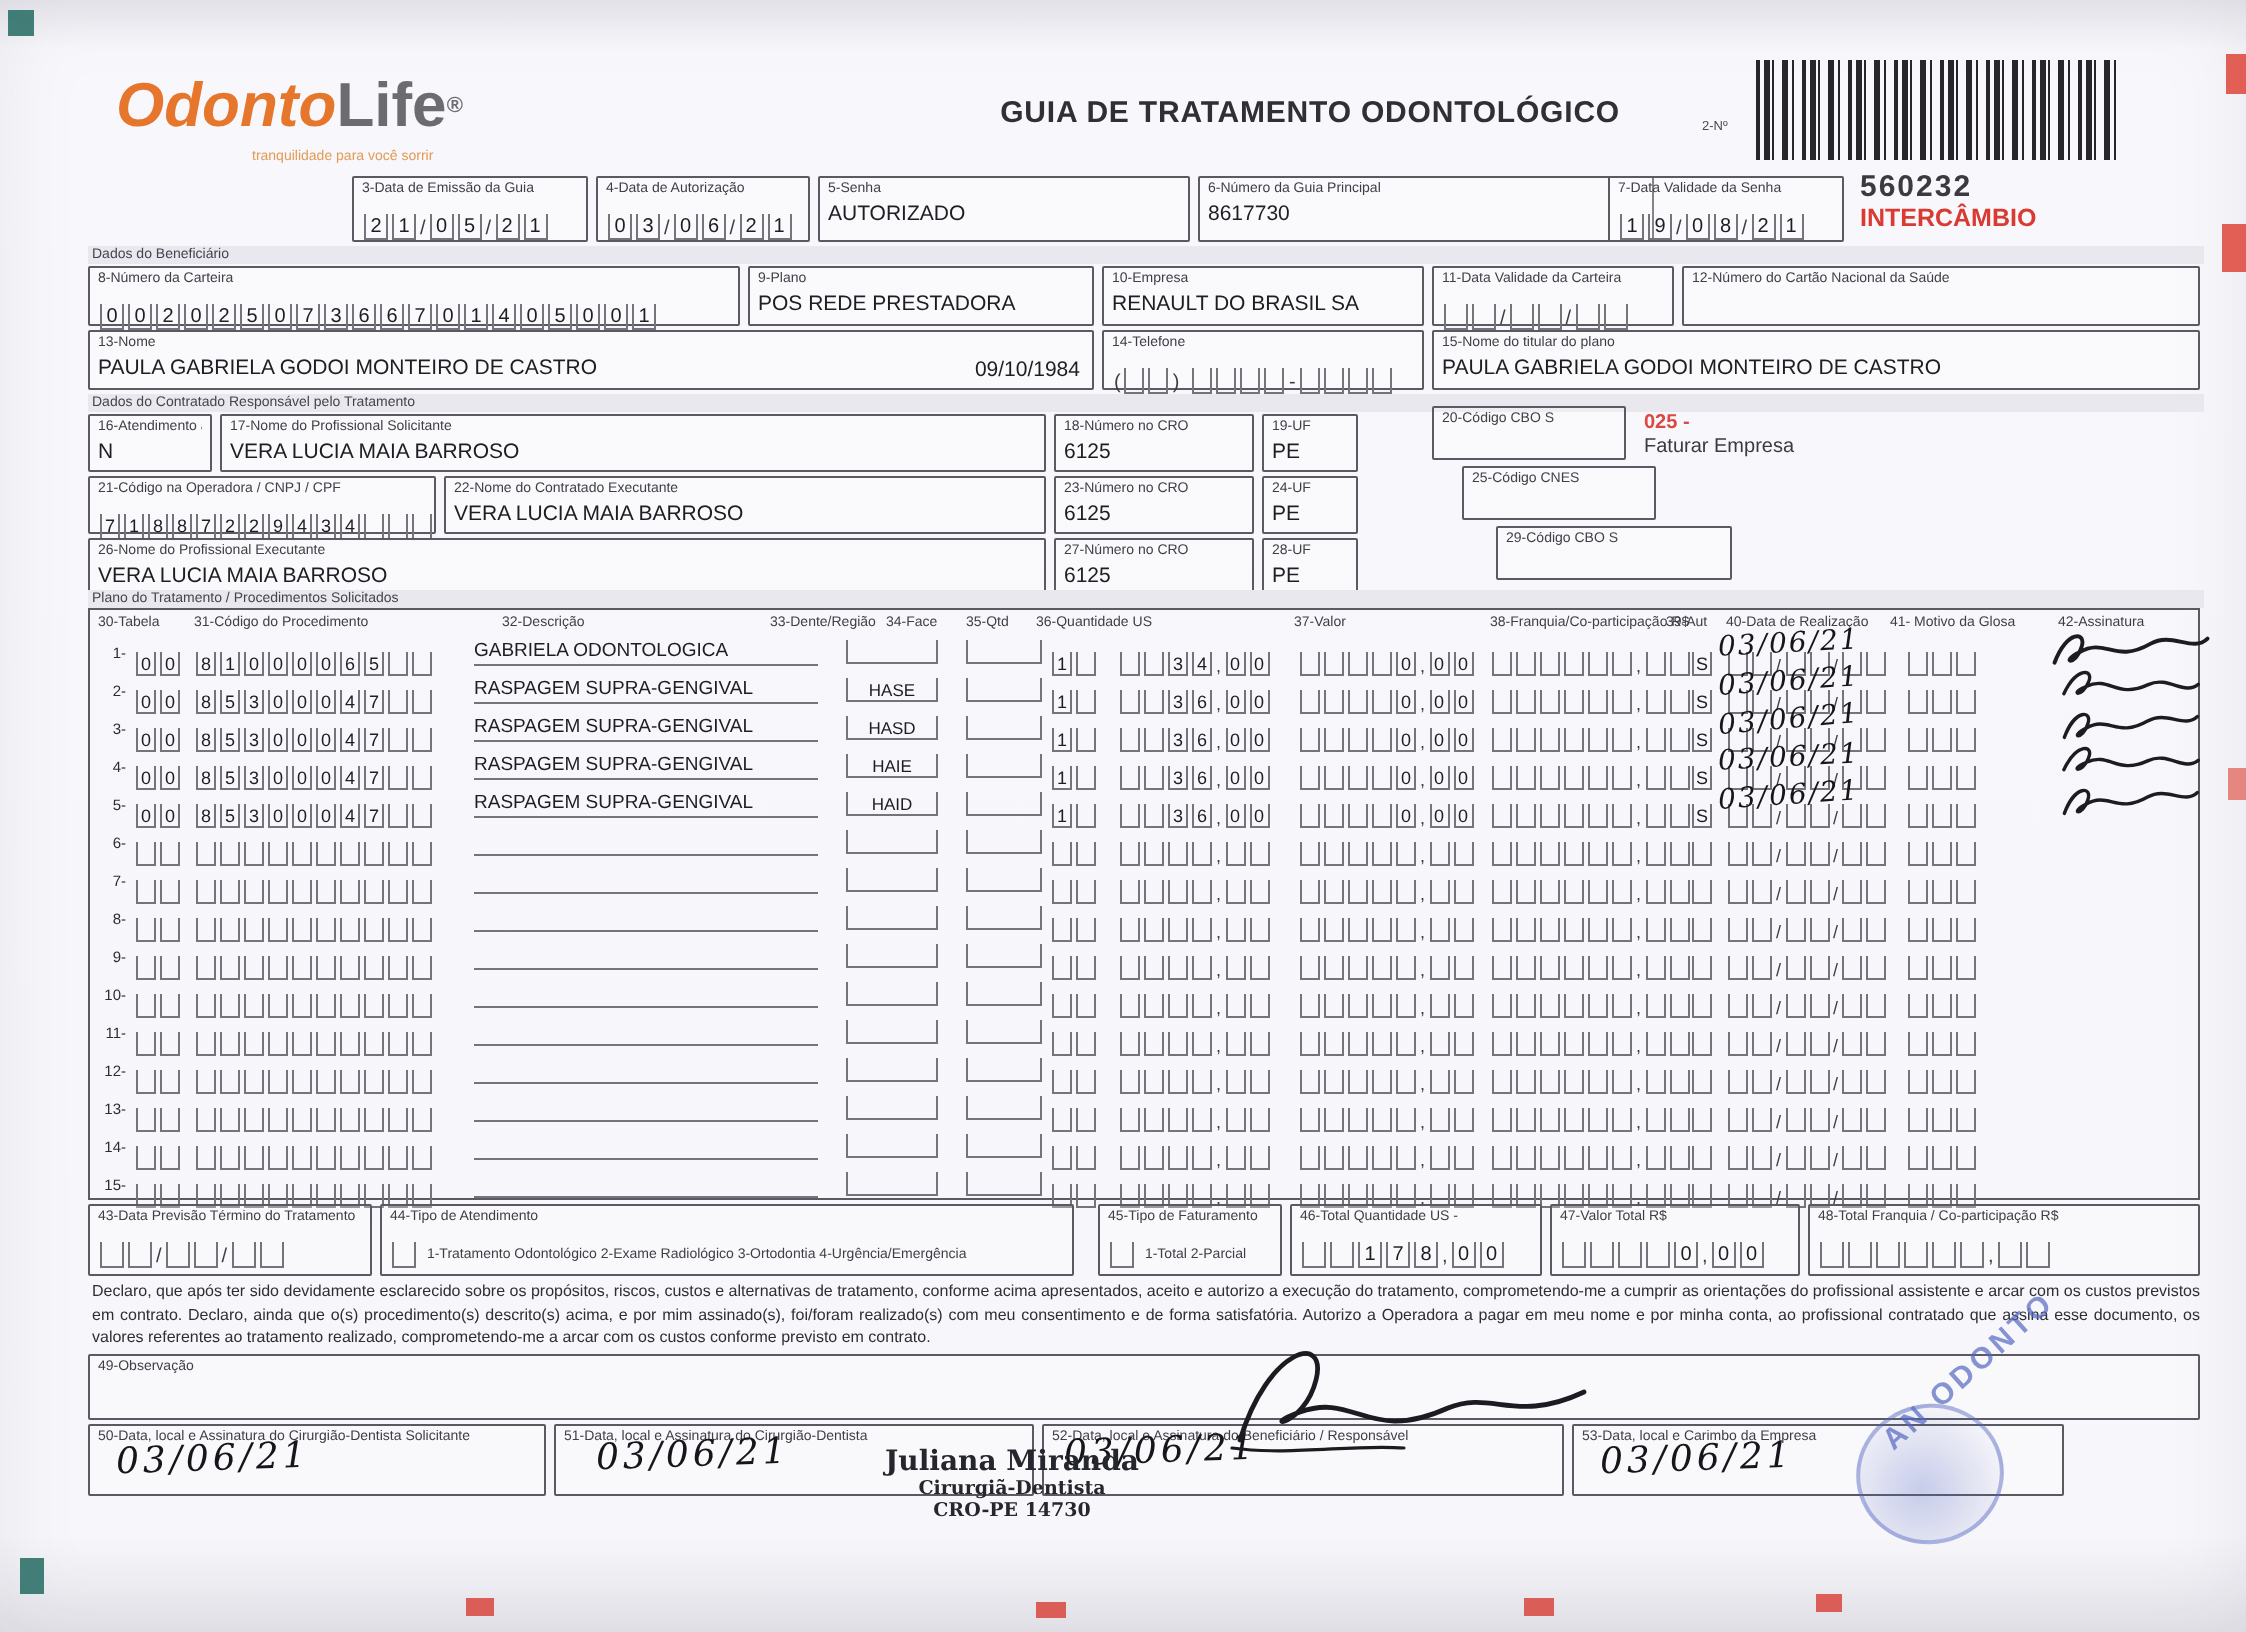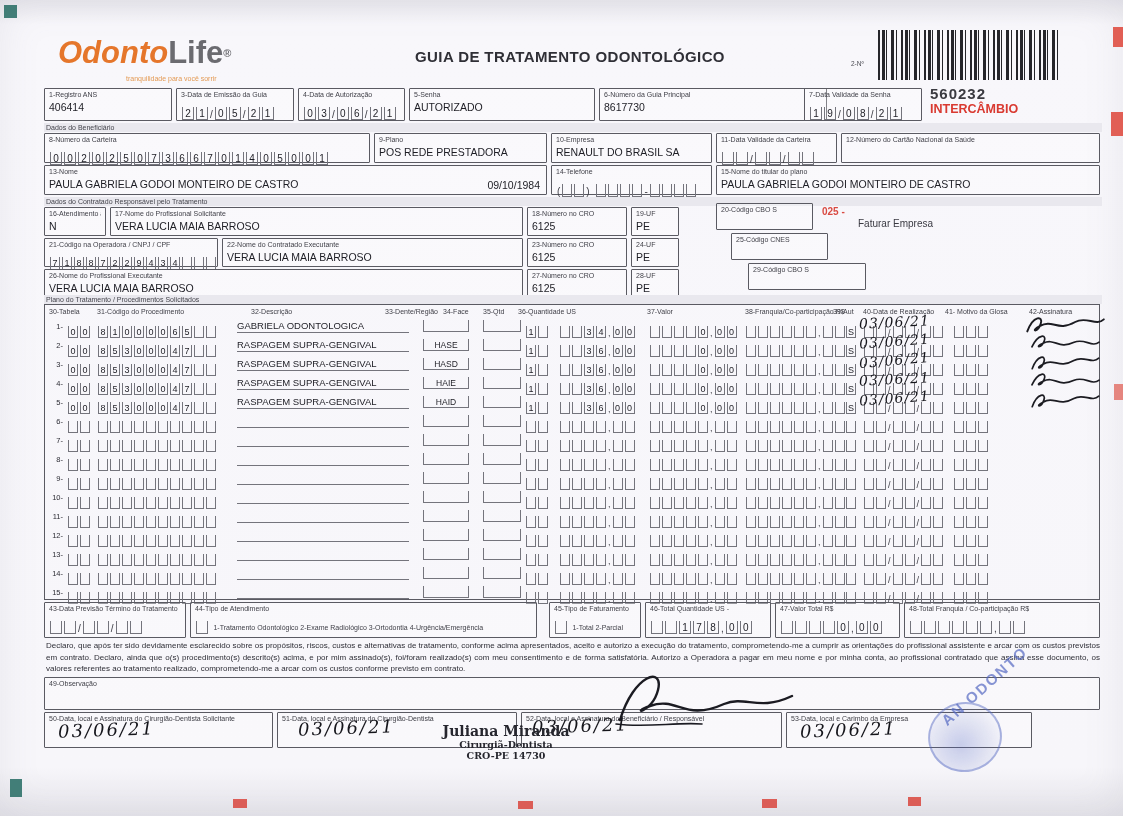--- a/index.html
+++ b/index.html
@@ -37,30 +37,26 @@
 </head>
 <body>
 
 <div class="stage">
   <div class="paper"></div>
 
   <div class="abs" style="left:58px;top:36px;font-size:31px;font-weight:bold;line-height:34px;">
     <span style="color:#e5762b;font-style:italic;">Odonto</span><span style="color:#6b6b70;">Life</span><span style="color:#6b6b70;font-size:11px;vertical-align:top;">®</span>
   </div>
   <div class="abs" style="left:126px;top:75px;font-size:7px;color:#e39a54;">tranquilidade para você sorrir</div>
-  <div class="abs" style="left:330px;top:48px;width:480px;text-align:center;font-size:15px;font-weight:bold;letter-spacing:.4px;color:#2f2f36;">GUIA DE TRATAMENTO ODONTOLÓGICO</div>
+  <div class="abs" style="left:330px;top:48px;width:480px;text-align:right;font-size:15px;font-weight:bold;letter-spacing:.4px;color:#2f2f36;">GUIA DE TRATAMENTO ODONTOLÓGICO</div>
   <div class="barcode"></div>
   <div class="abs" style="left:851px;top:60px;font-size:6.5px;color:#4a4a52;">2-Nº</div>
   <div class="abs" style="left:930px;top:85px;width:120px;font-size:15px;font-weight:bold;letter-spacing:1px;color:#3a3a40;">560232</div>
   <div class="abs" style="left:930px;top:102px;width:140px;font-size:12.5px;font-weight:bold;color:#d93a31;">INTERCÂMBIO</div>
 
-  <div class="fbox" style="left:44px;top:88px;width:128px;height:33px;">
-    <div class="flabel">1-Registro ANS</div>
-    <div class="fvalue">406414</div>
-  </div>
   <div class="fbox" style="left:176px;top:88px;width:118px;height:33px;">
     <div class="flabel">3-Data de Emissão da Guia</div>
     <div class="cgroup"><span class="cell">2</span><span class="cell">1</span><span class="sep">/</span><span class="cell">0</span><span class="cell">5</span><span class="sep">/</span><span class="cell">2</span><span class="cell">1</span></div>
   </div>
   <div class="fbox" style="left:298px;top:88px;width:107px;height:33px;">
     <div class="flabel">4-Data de Autorização</div>
     <div class="cgroup"><span class="cell">0</span><span class="cell">3</span><span class="sep">/</span><span class="cell">0</span><span class="cell">6</span><span class="sep">/</span><span class="cell">2</span><span class="cell">1</span></div>
   </div>
   <div class="fbox" style="left:409px;top:88px;width:186px;height:33px;">
     <div class="flabel">5-Senha</div>
@@ -123,21 +119,21 @@
     <div class="fvalue">6125</div>
   </div>
   <div class="fbox" style="left:631px;top:207px;width:48px;height:29px;">
     <div class="flabel">19-UF</div>
     <div class="fvalue">PE</div>
   </div>
   <div class="fbox" style="left:716px;top:203px;width:97px;height:27px;">
     <div class="flabel">20-Código CBO S</div>
   </div>
   <div class="abs" style="left:822px;top:206px;font-size:10px;font-weight:bold;color:#d94a42;">025 -</div>
-  <div class="abs" style="left:858px;top:218px;font-size:10px;color:#3a3a42;">Faturar Empresa</div>
+  <div class="abs" style="left:822px;top:218px;font-size:10px;color:#3a3a42;">Faturar Empresa</div>
 
   <div class="fbox" style="left:44px;top:238px;width:174px;height:29px;">
     <div class="flabel">21-Código na Operadora / CNPJ / CPF</div>
     <div class="cgroup cells-sm"><span class="cell">7</span><span class="cell">1</span><span class="cell">8</span><span class="cell">8</span><span class="cell">7</span><span class="cell">2</span><span class="cell">2</span><span class="cell">9</span><span class="cell">4</span><span class="cell">3</span><span class="cell">4</span><span class="cell">&nbsp;</span><span class="cell">&nbsp;</span><span class="cell">&nbsp;</span></div>
   </div>
   <div class="fbox" style="left:222px;top:238px;width:301px;height:29px;">
     <div class="flabel">22-Nome do Contratado Executante</div>
     <div class="fvalue">VERA LUCIA MAIA BARROSO</div>
   </div>
   <div class="fbox" style="left:527px;top:238px;width:100px;height:29px;">

